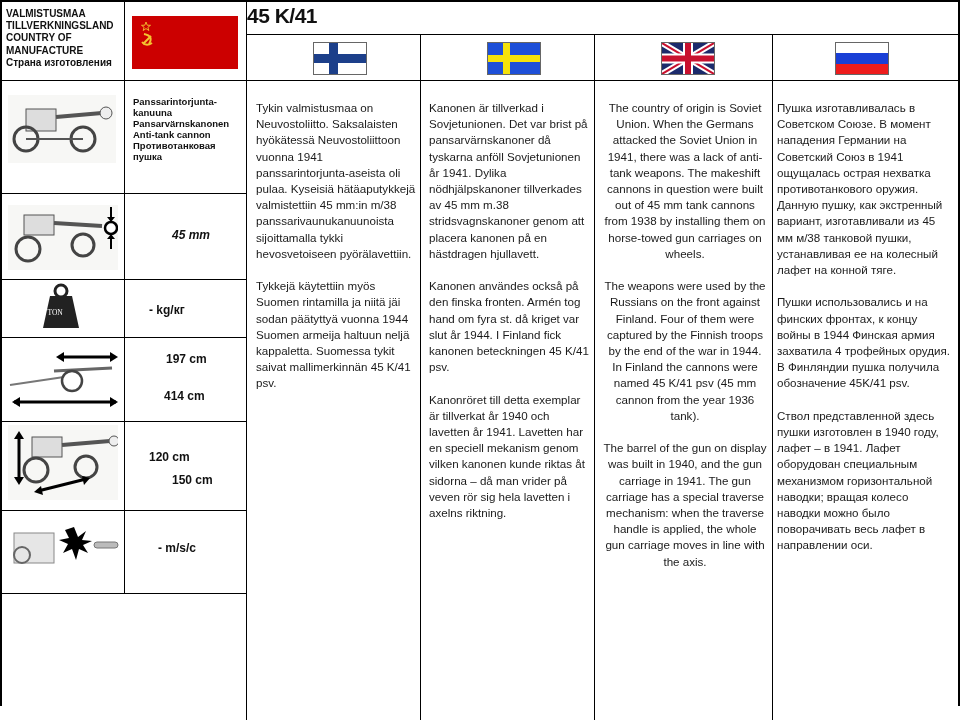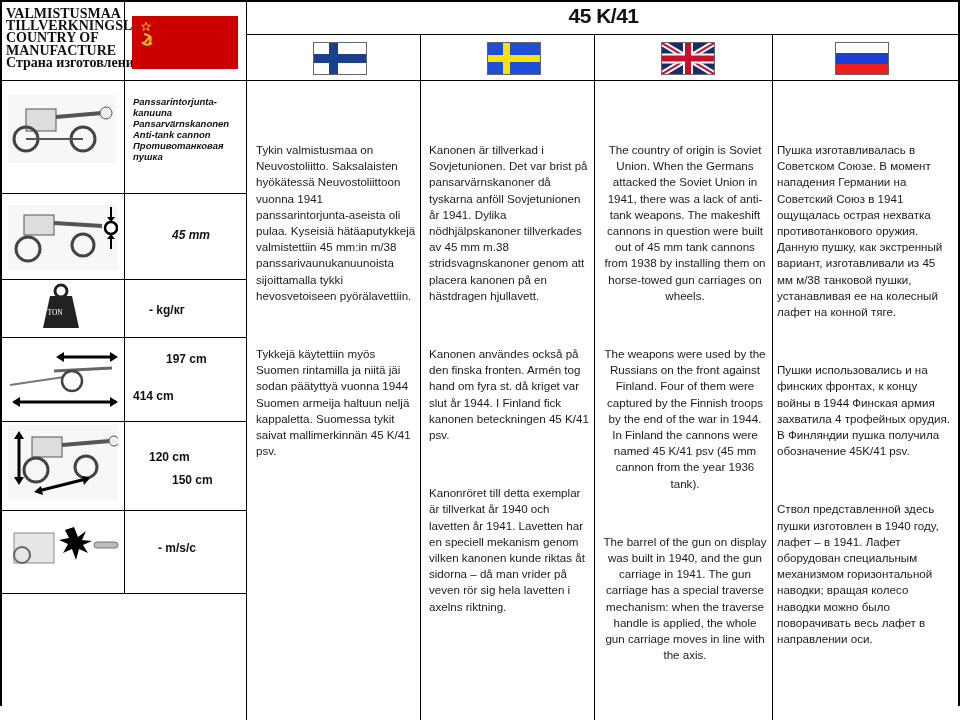--- a/index.html
+++ b/index.html
@@ -3,33 +3,33 @@
   <meta charset="utf-8">
   <style>
     * { box-sizing: border-box; margin: 0; padding: 0; }
     html, body { width: 960px; height: 720px; background: #fff; overflow: hidden; }
     body { position: relative; font-family: "Liberation Sans", sans-serif; color: #111; }
 
     .line { position: absolute; background: #000; }
 
     .abs { position: absolute; }
 
-    .hdr-label { left: 6px; top: 8px; font-size: 14px; font-weight: bold; line-height: 12.2px; font-family: Liberation Serif, serif; }
+    .hdr-label { left: 6px; top: 8px; font-size: 10px; font-weight: bold; line-height: 12.2px; }
     .hdr-label div:last-child { font-weight: normal; font-weight: 600; }
 
-    .title { left: 247px; top: 4px; width: 713px; text-align: center; font-size: 21px; font-weight: bold; letter-spacing: -0.5px; }
+    .title { left: 247px; top: 4px; width: 713px; font-size: 21px; font-weight: bold; letter-spacing: -0.5px; }
 
     .flag { position: absolute; border: 1px solid #666; }
 
-    .type-label { left: 133px; top: 96px; font-size: 9.5px; font-weight: bold; line-height: 11px; width: 115px; font-style: italic; }
+    .type-label { left: 133px; top: 96px; font-size: 9.5px; font-weight: bold; line-height: 11px; width: 115px; }
 
     .spec { font-size: 12px; font-weight: bold; }
 
     .col-text { font-size: 11.6px; line-height: 16.2px; color: #1a1a1a; }
-    .col-text p { margin-bottom: 16.2px; margin-top: 42px; }
+    .col-text p { margin-bottom: 16.2px; }
 
     .img-box { position: absolute; background: #f7f7f5; }
   </style>
 </head>
 <body>
 
 <div class="line" style="left:0;top:0;width:960px;height:2px;"></div>
 <div class="line" style="left:0;top:0;width:2px;height:706px;"></div>
 <div class="line" style="left:958px;top:0;width:2px;height:706px;"></div>
 <div class="line" style="left:124px;top:0;width:1px;height:594px;"></div>
@@ -140,21 +140,21 @@
     <polygon points="114,12 106,7 106,17" fill="#000"></polygon>
     <line x1="10" y1="57" x2="112" y2="57" stroke="#000" stroke-width="3"></line>
     <polygon points="8,57 16,52 16,62" fill="#000"></polygon>
     <polygon points="114,57 106,52 106,62" fill="#000"></polygon>
     <line x1="6" y1="40" x2="60" y2="32" stroke="#777" stroke-width="2"></line>
     <line x1="50" y1="26" x2="108" y2="23" stroke="#666" stroke-width="3"></line>
     <circle cx="68" cy="36" r="10" fill="none" stroke="#444" stroke-width="2.5"></circle>
   </svg>
 </div>
 <div class="abs spec" style="left:166px;top:352px;">197 cm</div>
-<div class="abs spec" style="left:133px;top:389px;">414 cm</div>
+<div class="abs spec" style="left:164px;top:389px;">414 cm</div>
 
 <div class="img-box" style="left:8px;top:425px;width:110px;height:75px;">
   <svg width="110" height="75" viewBox="0 0 110 75">
     <line x1="11" y1="10" x2="11" y2="56" stroke="#000" stroke-width="3"></line>
     <polygon points="11,6 6,14 16,14" fill="#000"></polygon>
     <polygon points="11,60 6,52 16,52" fill="#000"></polygon>
     <rect x="24" y="12" width="30" height="20" fill="#ddd" stroke="#555"></rect>
     <line x1="54" y1="20" x2="102" y2="16" stroke="#555" stroke-width="4"></line>
     <circle cx="106" cy="16" r="5" fill="#eee" stroke="#555"></circle>
     <circle cx="28" cy="45" r="12" fill="none" stroke="#444" stroke-width="3"></circle>

